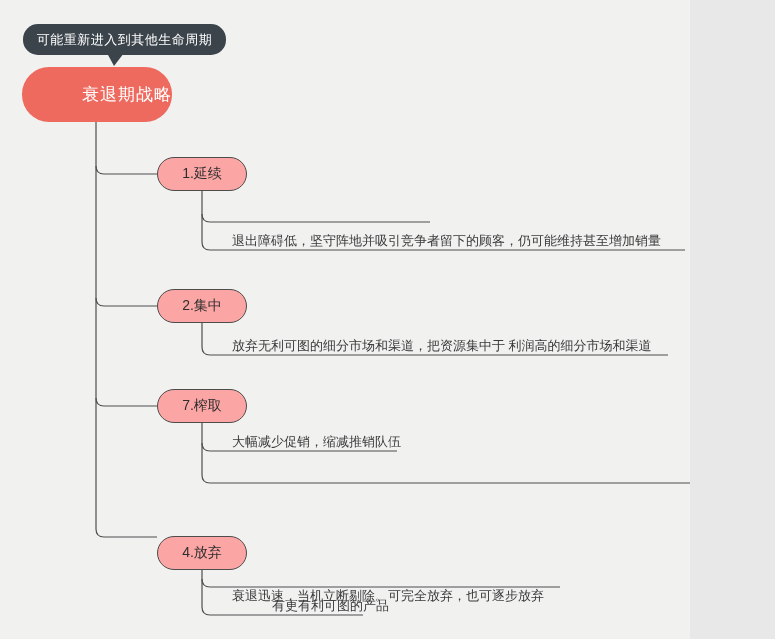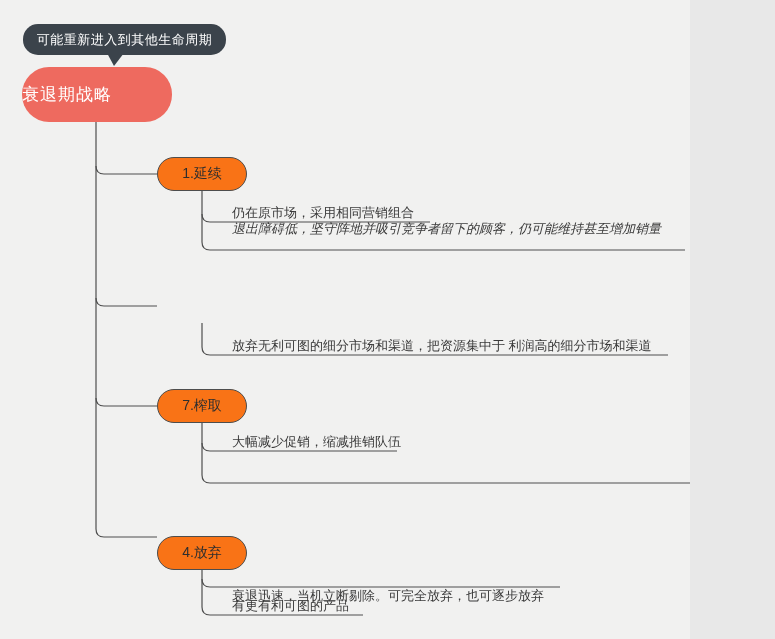--- a/index.html
+++ b/index.html
@@ -43,27 +43,27 @@
     z-index:2;
   }
   .root{
     position:absolute;left:22px;top:67px;
     width:150px;height:55px;
     background:#ee6a5f;
     border-radius:27px;
     color:#fff;
     font-size:17px;
     letter-spacing:1px;
-    display:flex;align-items:center;justify-content:flex-start;
+    display:flex;align-items:center;justify-content:flex-end;
     z-index:3;
   }
   .branch{
     position:absolute;left:157px;
     width:90px;height:34px;
-    background:#f97316;
+    background:#fca5a5;
     border:1px solid #4d4d4d;
     border-radius:17px;
     box-sizing:border-box;
     color:#2e2e2e;
     font-size:14px;
     display:flex;align-items:center;justify-content:center;
     z-index:3;
   }
   .branch.b1{top:157px;}
   .branch.b2{top:289px;}
@@ -71,26 +71,26 @@
   .branch.b4{top:536px;}
   .subtopic{
     position:absolute;left:232px;
     height:18px;
     color:#3a3a3a;
     font-size:13px;
     white-space:nowrap;
     z-index:3;
   }
   .s1{top:204px;}
-  .s2{top:220px;font-style:italic;}
+  .s2{top:232px;}
   .s3{top:337px;}
   .s4{top:433px;}
   .s5{top:465px;}
   .s6{top:587px;}
-  .s7{top:597px;}
+  .s7{top:597px;margin-left:40px;}
 </style>
 </head>
 <body>
 
 <div class="canvas">
 
   <svg class="wires" viewBox="0 0 775 639">
 
     <path d="M96,122 L96,529 Q96,537 104,537 L157,537"></path>
 
@@ -115,27 +115,29 @@
     <span>可能重新进入到其他生命周期</span>
   </div>
 
   <div class="root">
     <span>衰退期战略</span>
   </div>
 
   <div class="branch b1">
     <span>1.延续</span>
   </div>
+  <div class="branch b2">
+    <span>2.集中</span>
+  </div>
   <div class="branch b3">
     <span>7.榨取</span>
   </div>
   <div class="branch b4">
     <span>4.放弃</span>
   </div>
 
-  <div class="subtopic s1">仍在原市场，采用相同营销组合</div>
   <div class="subtopic s2">退出障碍低，坚守阵地并吸引竞争者留下的顾客，仍可能维持甚至增加销量</div>
   <div class="subtopic s4">大幅减少促销，缩减推销队伍</div>
   <div class="subtopic s3">放弃无利可图的细分市场和渠道，把资源集中于 利润高的细分市场和渠道</div>
   <div class="subtopic s6">衰退迅速，当机立断剔除。可完全放弃，也可逐步放弃</div>
   <div class="subtopic s7">有更有利可图的产品</div>
 
 </div>
 
 </body></html>

